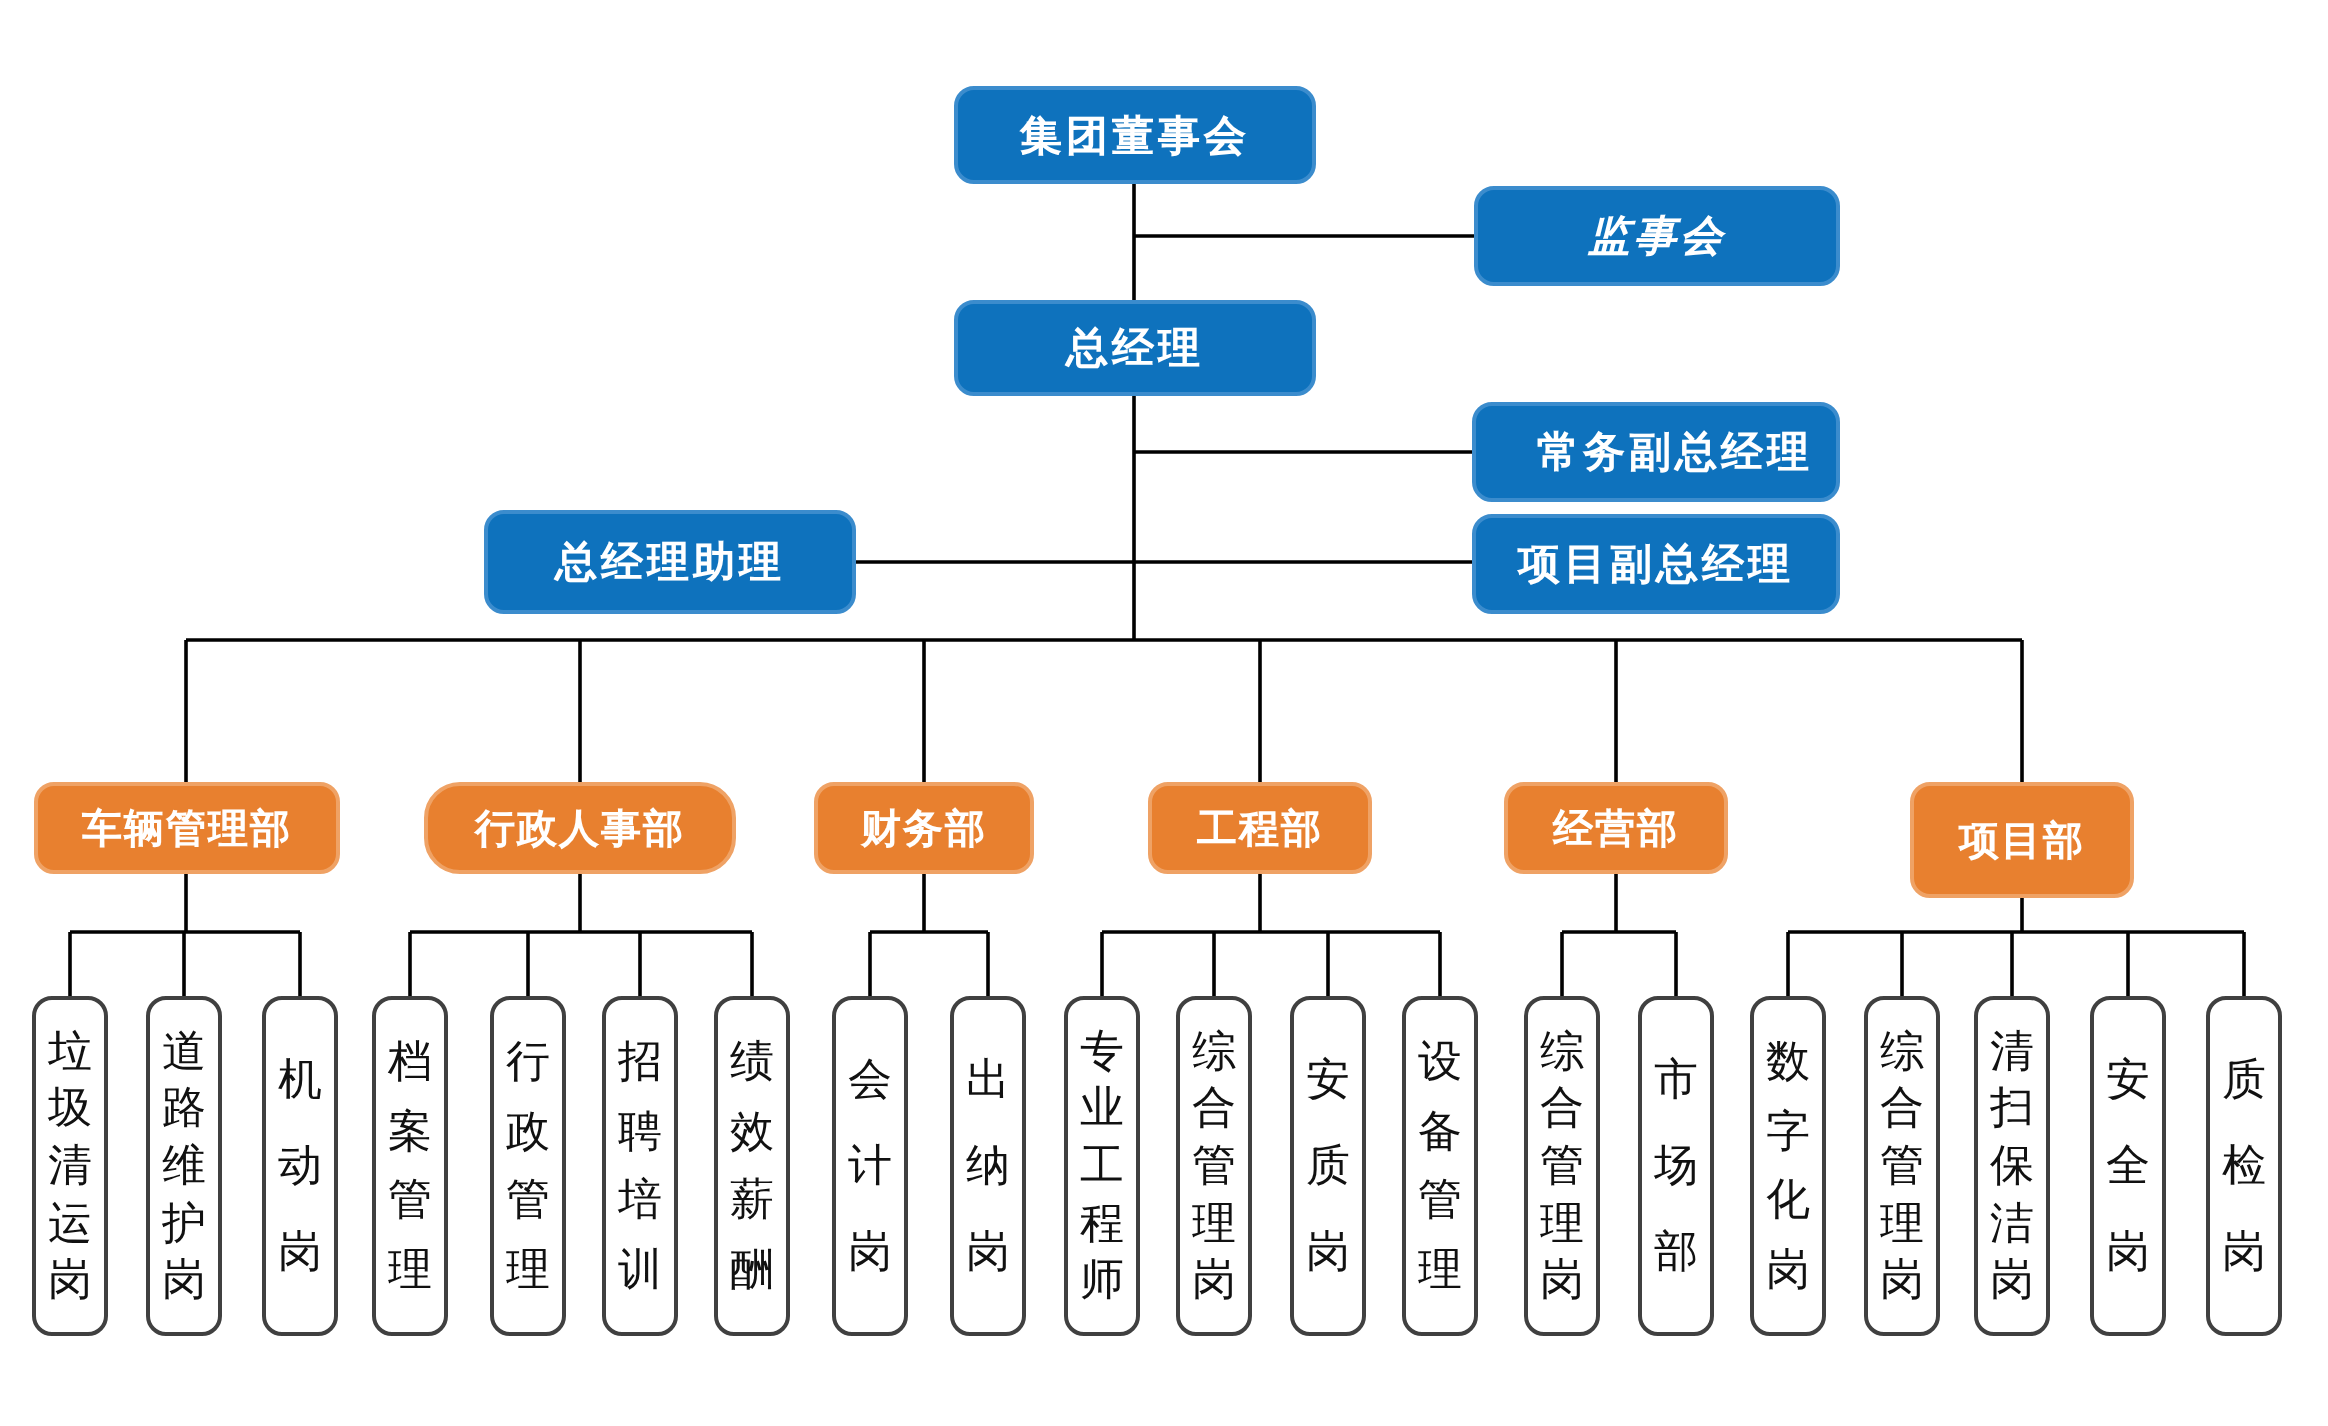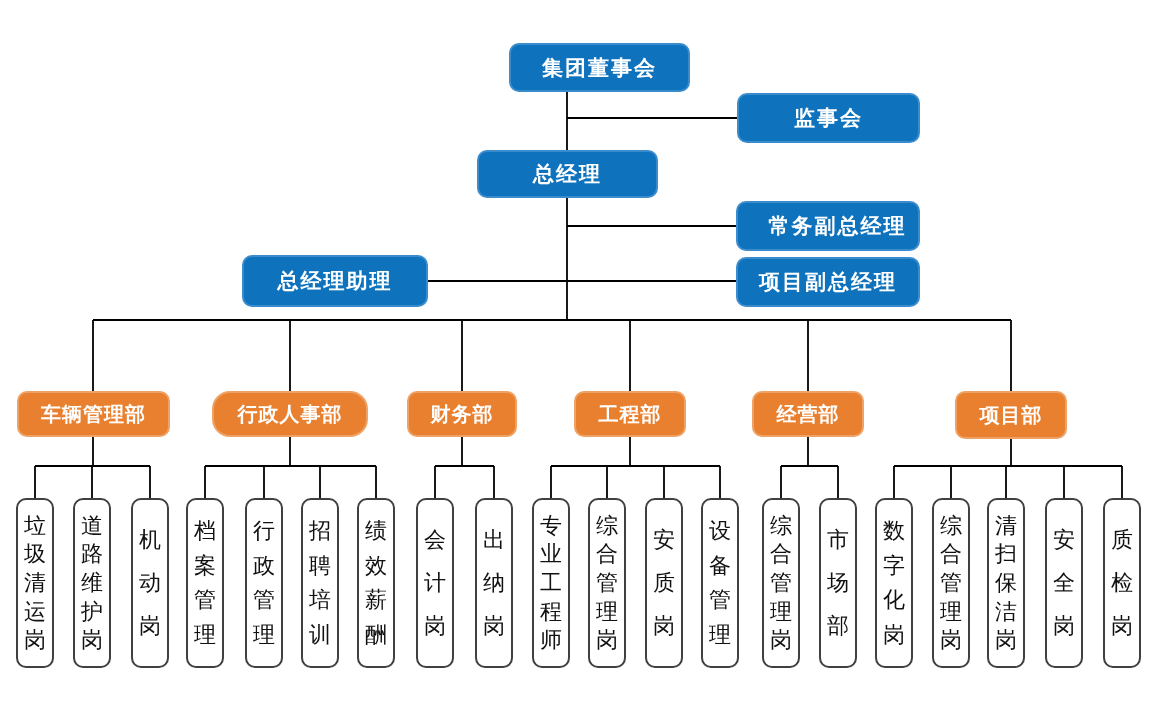--- a/index.html
+++ b/index.html
@@ -68,33 +68,33 @@
       <line x1="781" y1="466" x2="781" y2="498"></line>
         <line x1="838" y1="466" x2="838" y2="498"></line>
       <line x1="894" y1="466" x2="894" y2="498"></line>
         <line x1="951" y1="466" x2="951" y2="498"></line>
         <line x1="1006" y1="466" x2="1006" y2="498"></line>
         <line x1="1064" y1="466" x2="1064" y2="498"></line>
         <line x1="1122" y1="466" x2="1122" y2="498"></line>
     </g>
   </svg>
 
-  <div class="node blue" style="left:477px;top:43px;width:181px;height:49px;margin-left:32px;">集团董事会</div>
-  <div class="node blue" style="left:737px;top:93px;width:183px;height:50px;">监事会</div>
+  <div class="node blue" style="left:477px;top:43px;width:181px;height:49px;">集团董事会</div>
+  <div class="node blue" style="left:737px;top:93px;width:183px;height:50px;font-style:italic;">监事会</div>
   <div class="node blue" style="left:477px;top:150px;width:181px;height:48px;">总经理</div>
   <div class="node blue" style="left:736px;top:201px;width:184px;height:50px;padding-left:19px;">常务副总经理</div>
   <div class="node blue" style="left:242px;top:255px;width:186px;height:52px;">总经理助理</div>
   <div class="node blue" style="left:736px;top:257px;width:184px;height:50px;">项目副总经理</div>
 
   <div class="node orange" style="left:17px;top:391px;width:153px;height:46px;">车辆管理部</div>
   <div class="node orange" style="left:212px;top:391px;width:156px;height:46px;border-radius:18px;">行政人事部</div>
   <div class="node orange" style="left:407px;top:391px;width:110px;height:46px;">财务部</div>
   <div class="node orange" style="left:574px;top:391px;width:112px;height:46px;">工程部</div>
   <div class="node orange" style="left:752px;top:391px;width:112px;height:46px;">经营部</div>
-  <div class="node orange" style="left:955px;top:391px;width:112px;height:48px;">项目部</div>
+  <div class="node orange" style="left:955px;top:391px;width:112px;height:58px;">项目部</div>
 
   <div class="node pos" style="left:16px;top:498px;width:38px;height:170px;">
       <span class="vtext">
         <span>垃</span>
         <span>圾</span>
         <span>清</span>
         <span>运</span>
         <span>岗</span>
       </span>
     </div>

